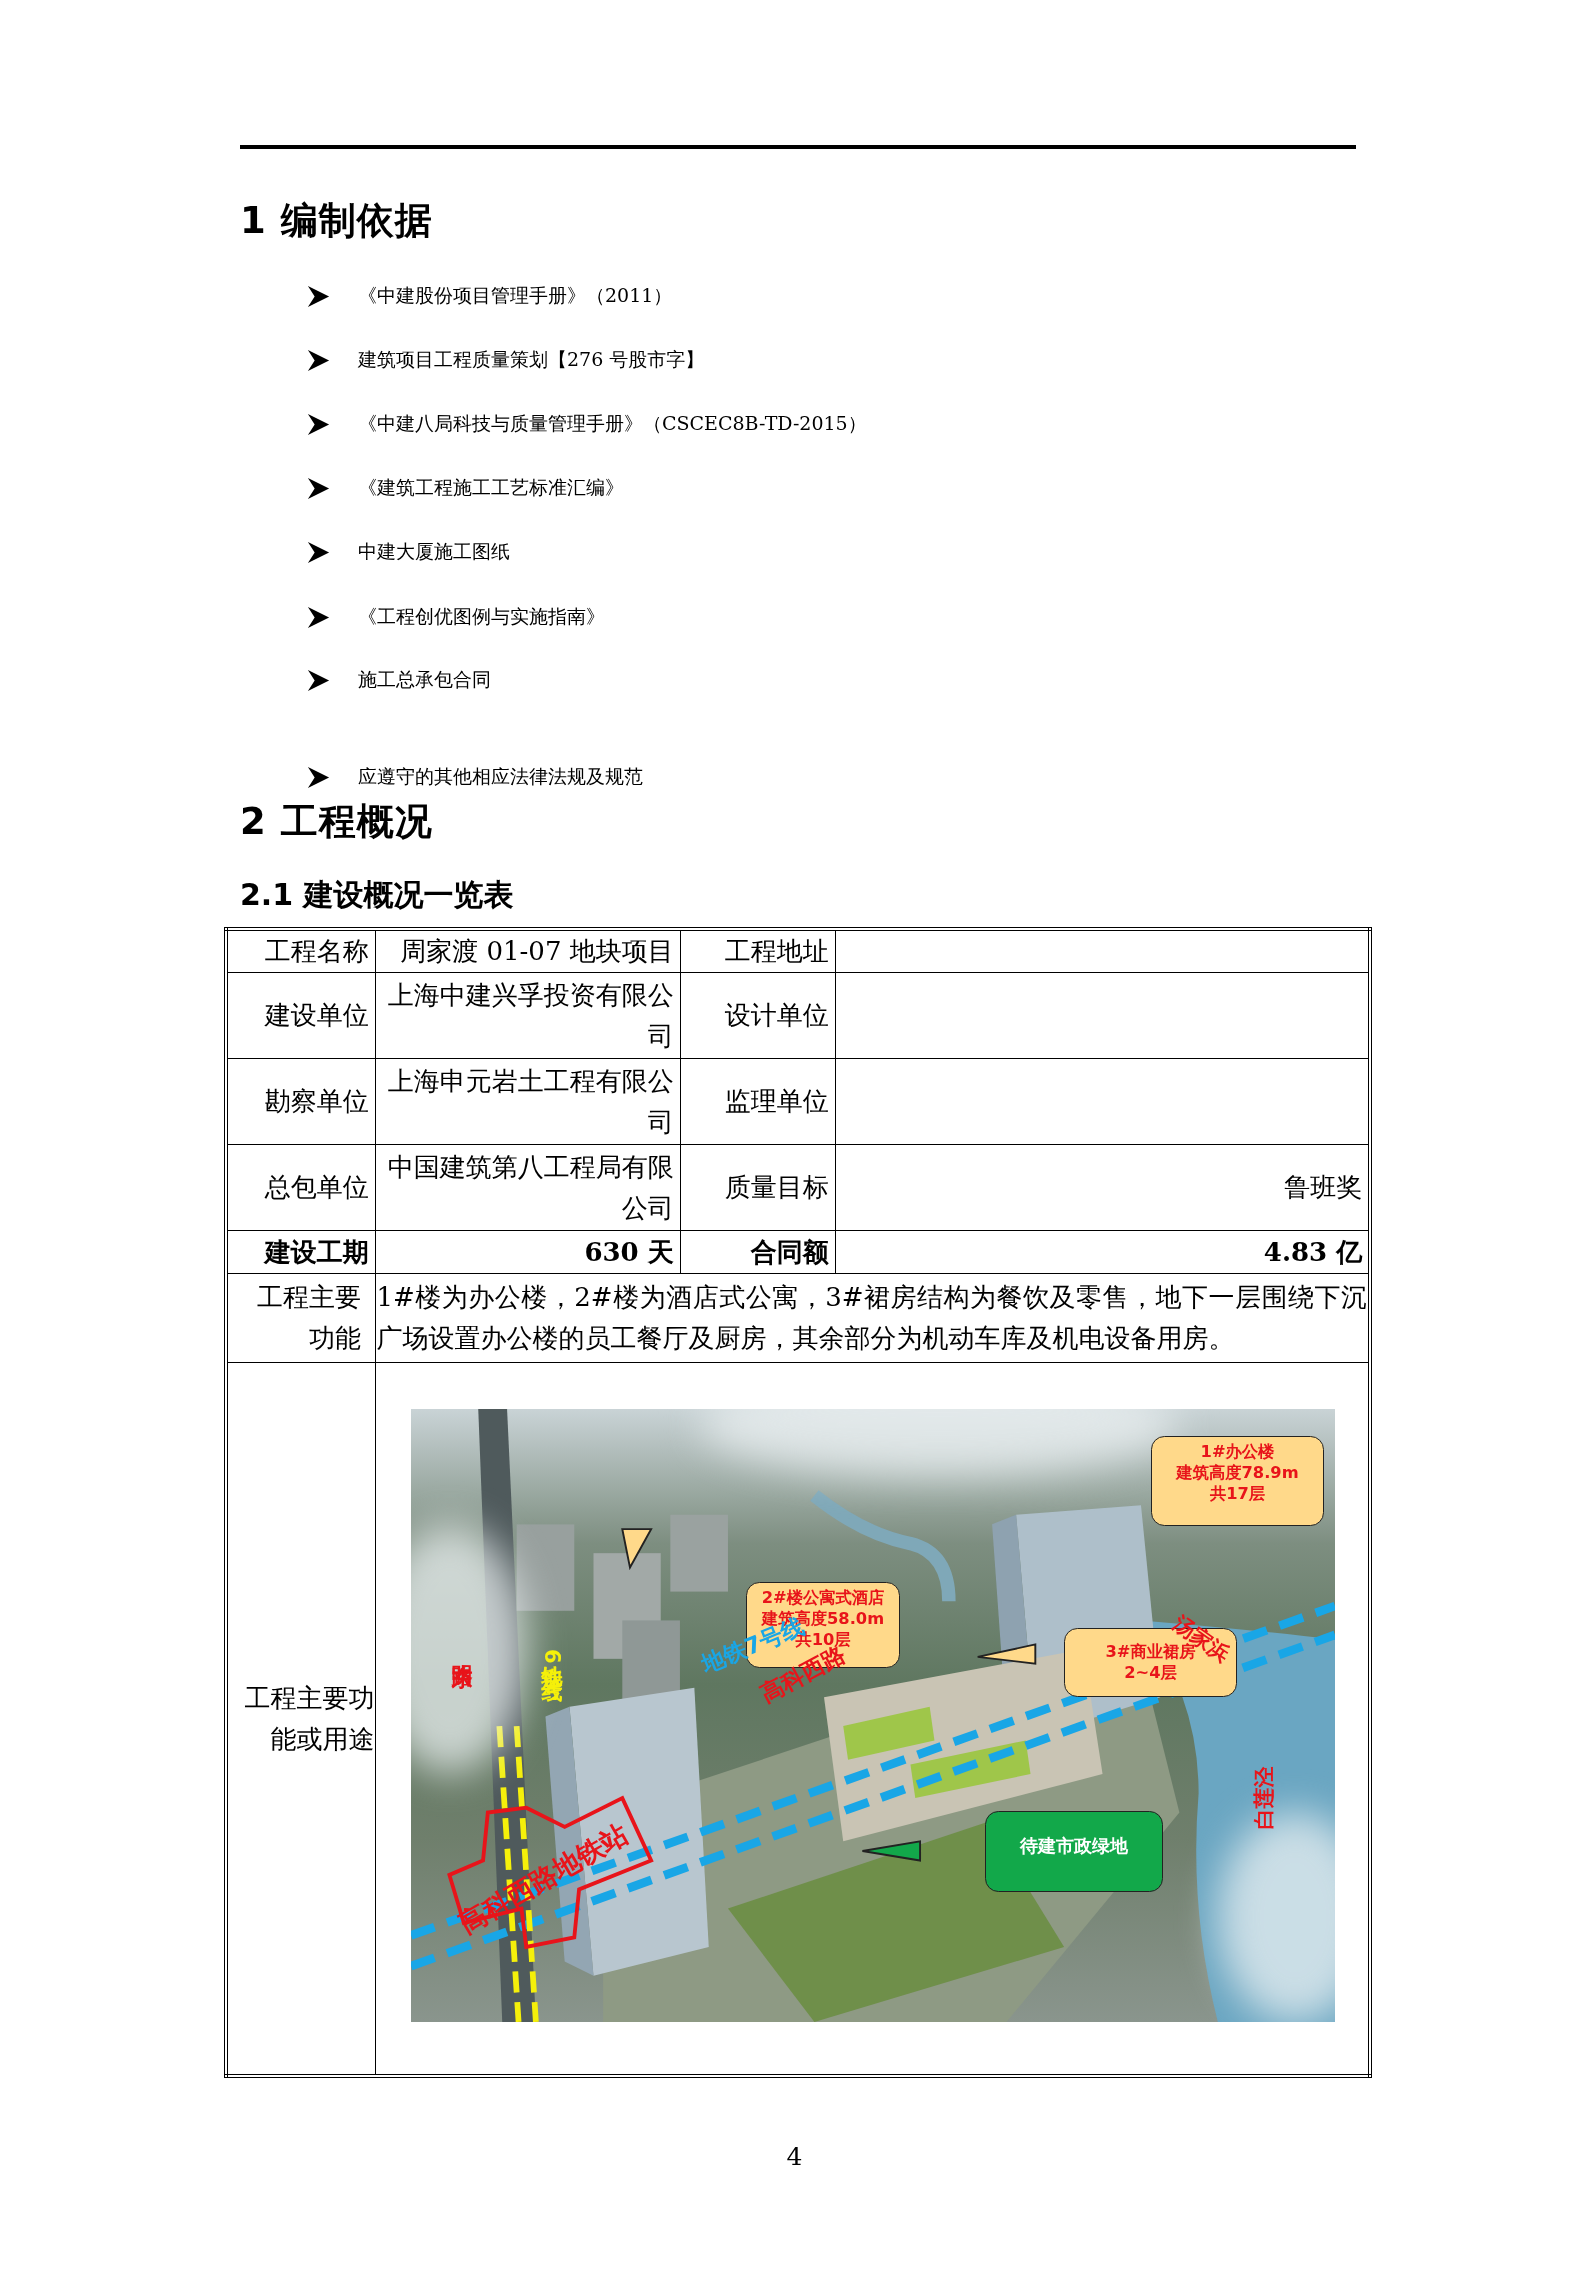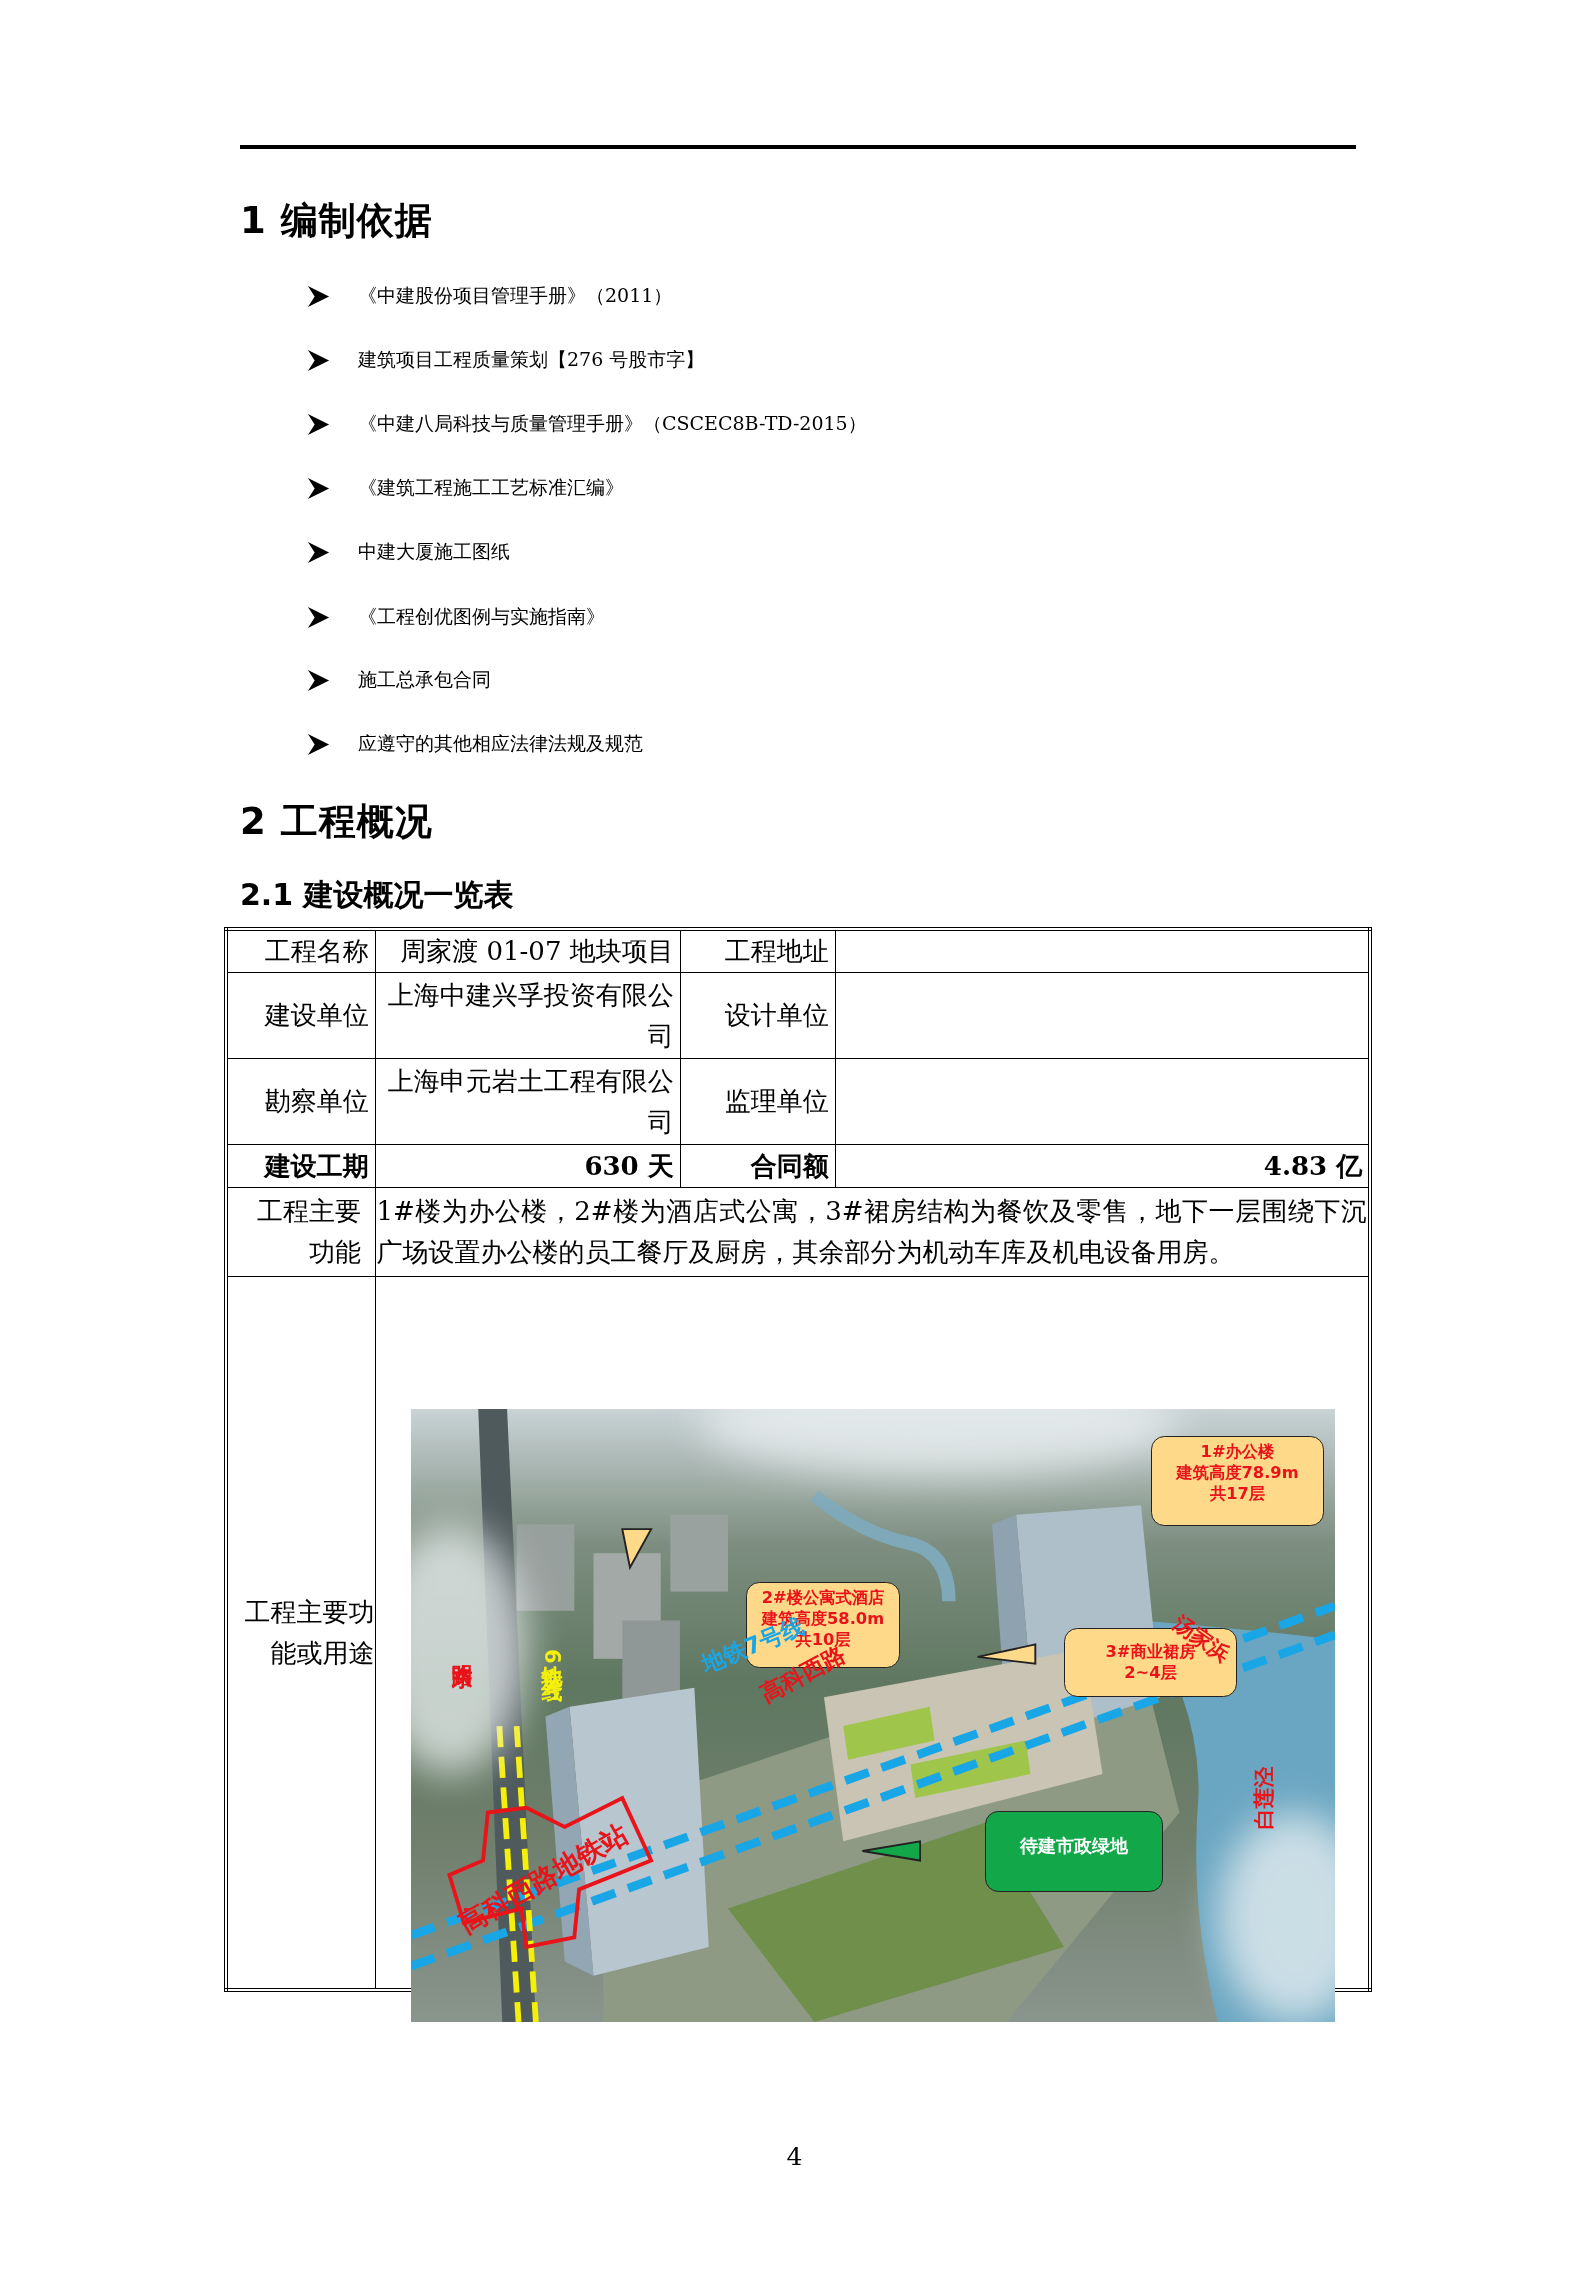--- a/index.html
+++ b/index.html
@@ -87,21 +87,21 @@
     <span class="txt">《工程创优图例与实施指南》</span>
   </div>
   <div class="abs bullet" style="top:659px;">
     <span class="arrow">
         <svg width="25" height="25" viewBox="0 0 26 26">
           <polygon points="2,2 24,13 2,24 9,13" fill="#000"></polygon>
         </svg>
       </span>
     <span class="txt">施工总承包合同</span>
   </div>
-  <div class="abs bullet" style="top:723px;align-items:center;">
+  <div class="abs bullet" style="top:756px;align-items:center;">
     <span class="arrow">
         <svg width="25" height="25" viewBox="0 0 26 26">
           <polygon points="2,2 24,13 2,24 9,13" fill="#000"></polygon>
         </svg>
       </span>
     <span class="txt">应遵守的其他相应法律法规及规范</span>
   </div>
 </div>
 
 <div class="abs h1" style="top:797px;">2  工程概况</div>
@@ -126,20 +126,26 @@
     <td>上海中建兴孚投资有限公司</td>
     <td>设计单位</td>
     <td></td>
   </tr>
   <tr style="height:86px;">
     <td>勘察单位</td>
     <td>上海申元岩土工程有限公司</td>
     <td>监理单位</td>
     <td></td>
   </tr>
+  <tr style="height:86px;">
+    <td>总包单位</td>
+    <td>中国建筑第八工程局有限公司</td>
+    <td>质量目标</td>
+    <td>鲁班奖</td>
+  </tr>
   <tr style="height:43px;font-weight:bold;">
     <td>建设工期</td>
     <td>630 天</td>
     <td>合同额</td>
     <td>4.83 亿</td>
   </tr>
   <tr style="height:89px;">
     <td style="padding:0 13.4px;">工程主要功能</td>
     <td colspan="3" class="left" style="padding:0 1px; text-align:justify;">1#楼为办公楼，2#楼为酒店式公寓，3#裙房结构为餐饮及零售，地下一层围绕下沉广场设置办公楼的员工餐厅及厨房，其余部分为机动车库及机电设备用房。</td>
   </tr>

